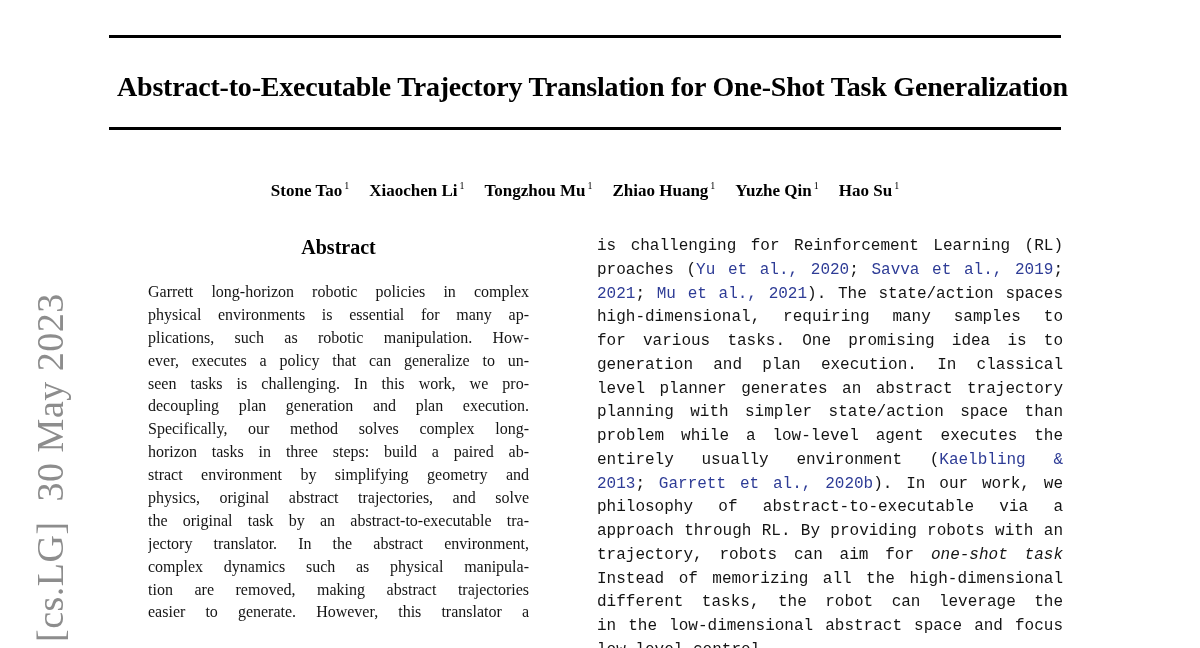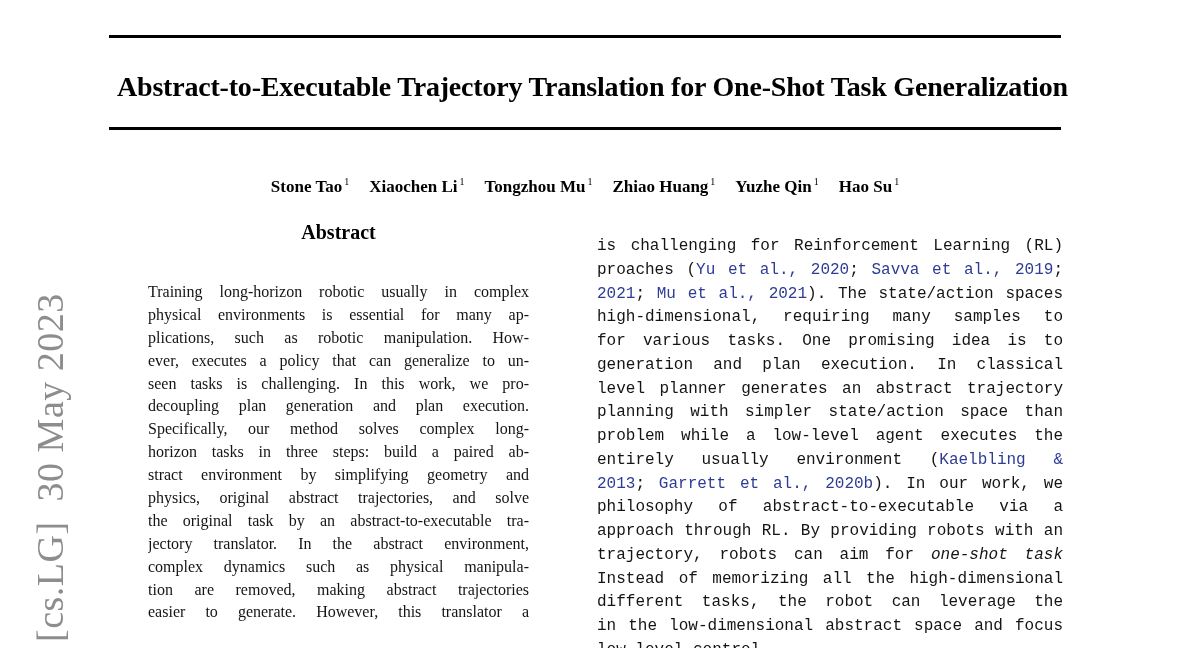--- a/index.html
+++ b/index.html
@@ -47,30 +47,30 @@
     color: #000000;
   }
   .authors {
     position: absolute;
     left: 109px;
     top: 173px;
     width: 952px;
     text-align: center;
     font-weight: bold;
     font-size: 17px;
-    line-height: 18px;
+    line-height: 25px;
     white-space: nowrap;
     color: #000000;
   }
   .author { margin: 0 10px; }
   .author sup { font-weight: normal; font-size: 10px; margin-left: 2px; }
   .abstract-heading {
     position: absolute;
     left: 148px;
-    top: 220px;
+    top: 235px;
     width: 381px;
     margin: 0;
     text-align: center;
     font-weight: bold;
     font-size: 20px;
     line-height: 24px;
     color: #000000;
   }
   .col .line {
     text-align: justify;
@@ -101,21 +101,21 @@
 <body>
 
 <div class="page">
   <div class="watermark">[cs.LG]  30 May 2023</div>
   <div class="rule rule-top"></div>
   <h1 class="title">Abstract-to-Executable Trajectory Translation for One-Shot Task Generalization</h1>
   <div class="rule rule-mid"></div>
   <div class="authors"><span class="author"><span>Stone Tao</span><sup>1</sup></span><span class="author"><span>Xiaochen Li</span><sup>1</sup></span><span class="author"><span>Tongzhou Mu</span><sup>1</sup></span><span class="author"><span>Zhiao Huang</span><sup>1</sup></span><span class="author"><span>Yuzhe Qin</span><sup>1</sup></span><span class="author"><span>Hao Su</span><sup>1</sup></span></div>
   <h2 class="abstract-heading">Abstract</h2>
   <div class="abstract-body col">
-      <div class="line">Training long-horizon robotic usually in complex</div>
+      <div class="line">Garrett long-horizon robotic policies in complex</div>
       <div class="line">physical environments is essential for many ap-</div>
       <div class="line">plications, such as robotic manipulation. How-</div>
       <div class="line">ever, executes a policy that can generalize to un-</div>
       <div class="line">seen tasks is challenging. In this work, we pro-</div>
       <div class="line">decoupling plan generation and plan execution.</div>
       <div class="line">Specifically, our method solves complex long-</div>
       <div class="line">horizon tasks in three steps: build a paired ab-</div>
       <div class="line">stract environment by simplifying geometry and</div>
       <div class="line">physics, original abstract trajectories, and solve</div>
       <div class="line">the original task by an abstract-to-executable tra-</div>

